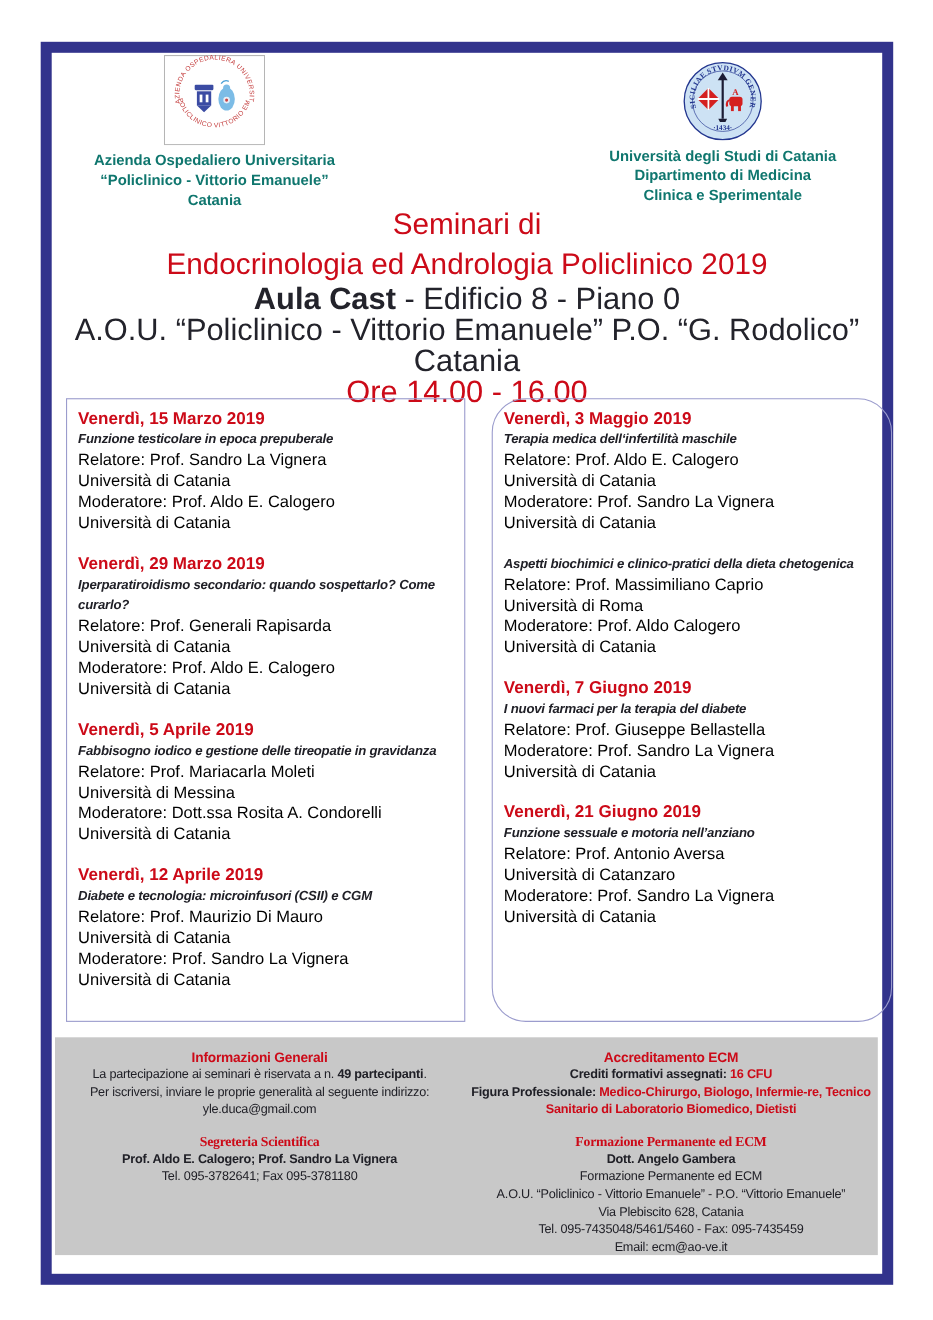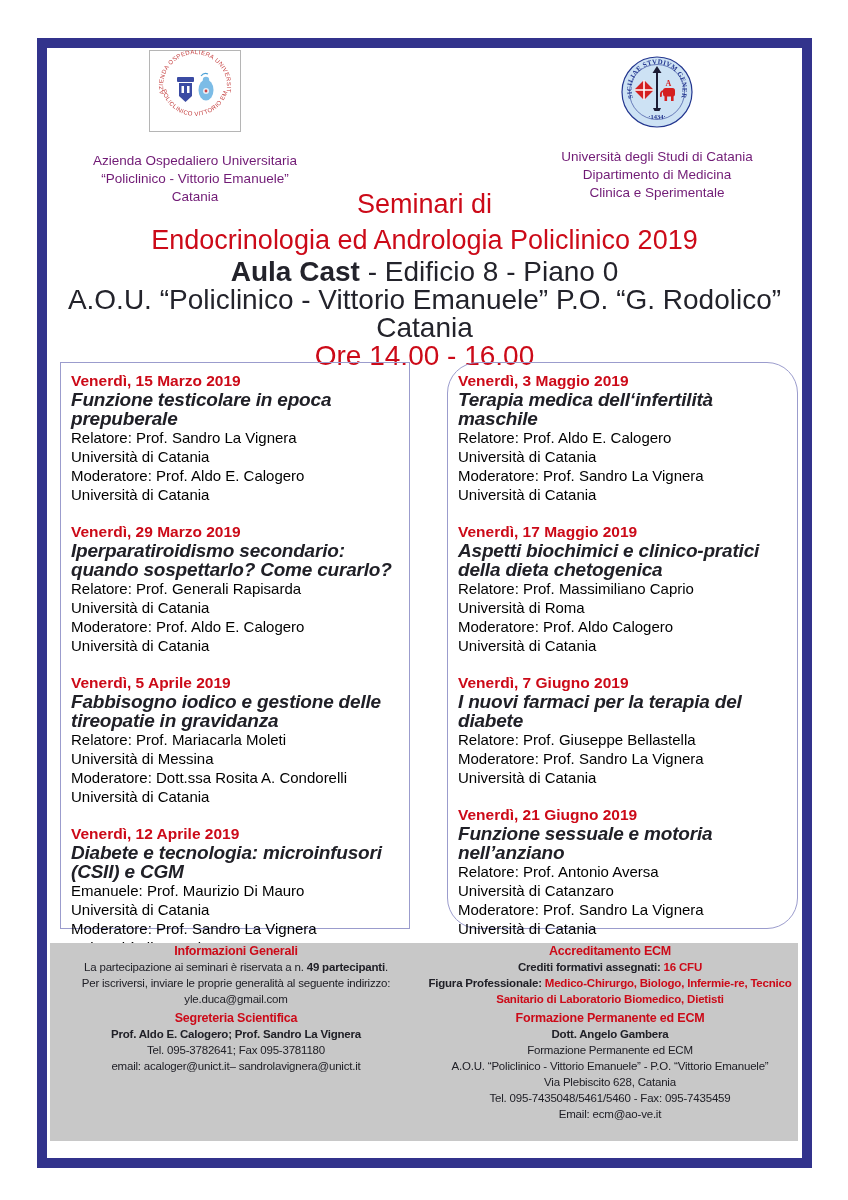--- a/index.html
+++ b/index.html
@@ -8,44 +8,44 @@
   html,body{margin:0;padding:0;background:#fff;}
   .page{position:relative;width:848px;height:1200px;background:#fff;overflow:hidden;
         font-family:"Liberation Sans",sans-serif;color:var(--ink);}
   .frame{position:absolute;left:37px;top:38px;width:755px;height:1110px;
          border:10px solid var(--navy);background:#fff;}
   
   .org{position:absolute;text-align:center;}
   .org-left{left:26px;top:2px;width:244px;}
   .org-right{left:478px;top:8px;width:264px;}
   .seal-box{display:inline-block;line-height:0;}
-  .org-name{font-weight:normal;font-size:13.5px;line-height:1.32;margin-top:16px;color:#701a75;}
+  .org-name{font-weight:bold;font-size:13.5px;line-height:1.32;margin-top:0;color:#0f766e;}
   
   .title-block{position:absolute;left:0;top:138px;width:100%;text-align:center;}
   .t1{font-size:27px;line-height:36px;color:var(--red);}
   .t2{font-size:28px;line-height:28px;color:#23232b;}
   .t2 .b{font-weight:bold;}
   .t2.red{color:var(--red);}
   
   .sem-box{position:absolute;top:314px;height:551px;border:1px solid var(--boxb);
-           padding:8px 6px 6px 10px;font-size:15px;line-height:19px;}
+           padding:8px 19px 6px 10px;font-size:15px;line-height:19px;}
   .sem-left{left:13px;width:332px;}
   .sem-right{left:400px;width:333px;border-radius:31px;}
   .entry{margin-bottom:18px;}
   .e-date{color:var(--red);font-weight:bold;font-size:15.5px;}
-  .e-title{font-weight:bold;font-style:italic;font-size:19px;letter-spacing:-0.2px;}
+  .e-title{font-weight:bold;font-style:italic;font-size:12px;letter-spacing:-0.2px;}
   .e-line{color:#000000;}
   
   .footer{position:absolute;left:3px;top:895px;width:748px;height:198px;
           background:var(--gray);display:flex;}
-  .fcol{text-align:center;font-size:11.5px;line-height:16px;letter-spacing:-0.2px;}
+  .fcol{text-align:center;font-size:11.5px;line-height:16px;letter-spacing:-0.2px;padding-top:10px;}
   .fcol-left{width:372px;}
   .fcol-right{width:376px;}
   .fhead{color:var(--red);font-weight:bold;font-size:12.5px;}
-  .mt{margin-top:3px;}
+  .mt{margin-top:13px;font-family:Liberation Serif, serif;}
   .fb{font-weight:bold;}
   .fred{color:var(--red);font-weight:bold;}
 </style>
 </head>
 <body>
 
 <div class="page">
   <div class="frame">
 
     <div class="org org-left">
@@ -149,38 +149,37 @@
         <div class="e-date">Venerdì, 5 Aprile 2019</div>
         <div class="e-title">Fabbisogno iodico e gestione delle tireopatie in gravidanza</div>
         <div class="e-line">Relatore: Prof. Mariacarla Moleti</div>
         <div class="e-line">Università di Messina</div>
         <div class="e-line">Moderatore: Dott.ssa Rosita A. Condorelli</div>
         <div class="e-line">Università di Catania</div>
       </div>
       <div class="entry">
         <div class="e-date">Venerdì, 12 Aprile 2019</div>
         <div class="e-title">Diabete e tecnologia:  microinfusori (CSII) e CGM</div>
-        <div class="e-line">Emanuele: Prof. Maurizio Di Mauro</div>
+        <div class="e-line">Relatore: Prof. Maurizio Di Mauro</div>
         <div class="e-line">Università di Catania</div>
         <div class="e-line">Moderatore: Prof. Sandro La Vignera</div>
         <div class="e-line">Università di Catania</div>
       </div>
     </div>
 
     <div class="sem-box sem-right">
       <div class="entry">
         <div class="e-date">Venerdì, 3 Maggio 2019</div>
         <div class="e-title">Terapia medica dell‘infertilità maschile</div>
         <div class="e-line">Relatore: Prof. Aldo E. Calogero</div>
         <div class="e-line">Università di Catania</div>
         <div class="e-line">Moderatore: Prof. Sandro La Vignera</div>
         <div class="e-line">Università di Catania</div>
       </div>
       <div class="entry">
-        <div class="e-date">Venerdì, 17 Maggio 2019</div>
         <div class="e-title">Aspetti biochimici e clinico-pratici della dieta chetogenica</div>
         <div class="e-line">Relatore: Prof. Massimiliano Caprio</div>
         <div class="e-line">Università di Roma</div>
         <div class="e-line">Moderatore: Prof. Aldo Calogero</div>
         <div class="e-line">Università di Catania</div>
       </div>
       <div class="entry">
         <div class="e-date">Venerdì, 7 Giugno 2019</div>
         <div class="e-title">I nuovi farmaci per la  terapia del diabete</div>
         <div class="e-line">Relatore: Prof. Giuseppe Bellastella</div>
@@ -199,21 +198,20 @@
 
     <div class="footer">
       <div class="fcol fcol-left">
         <div class="fhead">Informazioni Generali</div>
         <div><span>La partecipazione ai seminari è riservata a n. </span><span class="fb">49 partecipanti</span><span>.</span></div>
         <div>Per iscriversi, inviare le proprie generalità al seguente indirizzo:</div>
         <div>yle.duca@gmail.com</div>
         <div class="fhead mt">Segreteria Scientifica</div>
         <div class="fb">Prof. Aldo E. Calogero; Prof. Sandro La Vignera</div>
         <div>Tel. 095-3782641; Fax 095-3781180</div>
-        <div>email: acaloger@unict.it– sandrolavignera@unict.it</div>
       </div>
       <div class="fcol fcol-right">
         <div class="fhead">Accreditamento ECM</div>
         <div><span class="fb">Crediti formativi assegnati: </span><span class="fred">16 CFU</span></div>
         <div><span class="fb">Figura Professionale: </span><span class="fred">Medico-Chirurgo, Biologo, Infermie-re, Tecnico Sanitario di Laboratorio Biomedico, Dietisti</span></div>
         <div class="fhead mt">Formazione Permanente ed ECM</div>
         <div class="fb">Dott. Angelo Gambera</div>
         <div>Formazione Permanente ed ECM</div>
         <div>A.O.U. “Policlinico - Vittorio Emanuele” - P.O. “Vittorio Emanuele”</div>
         <div>Via Plebiscito 628, Catania</div>

